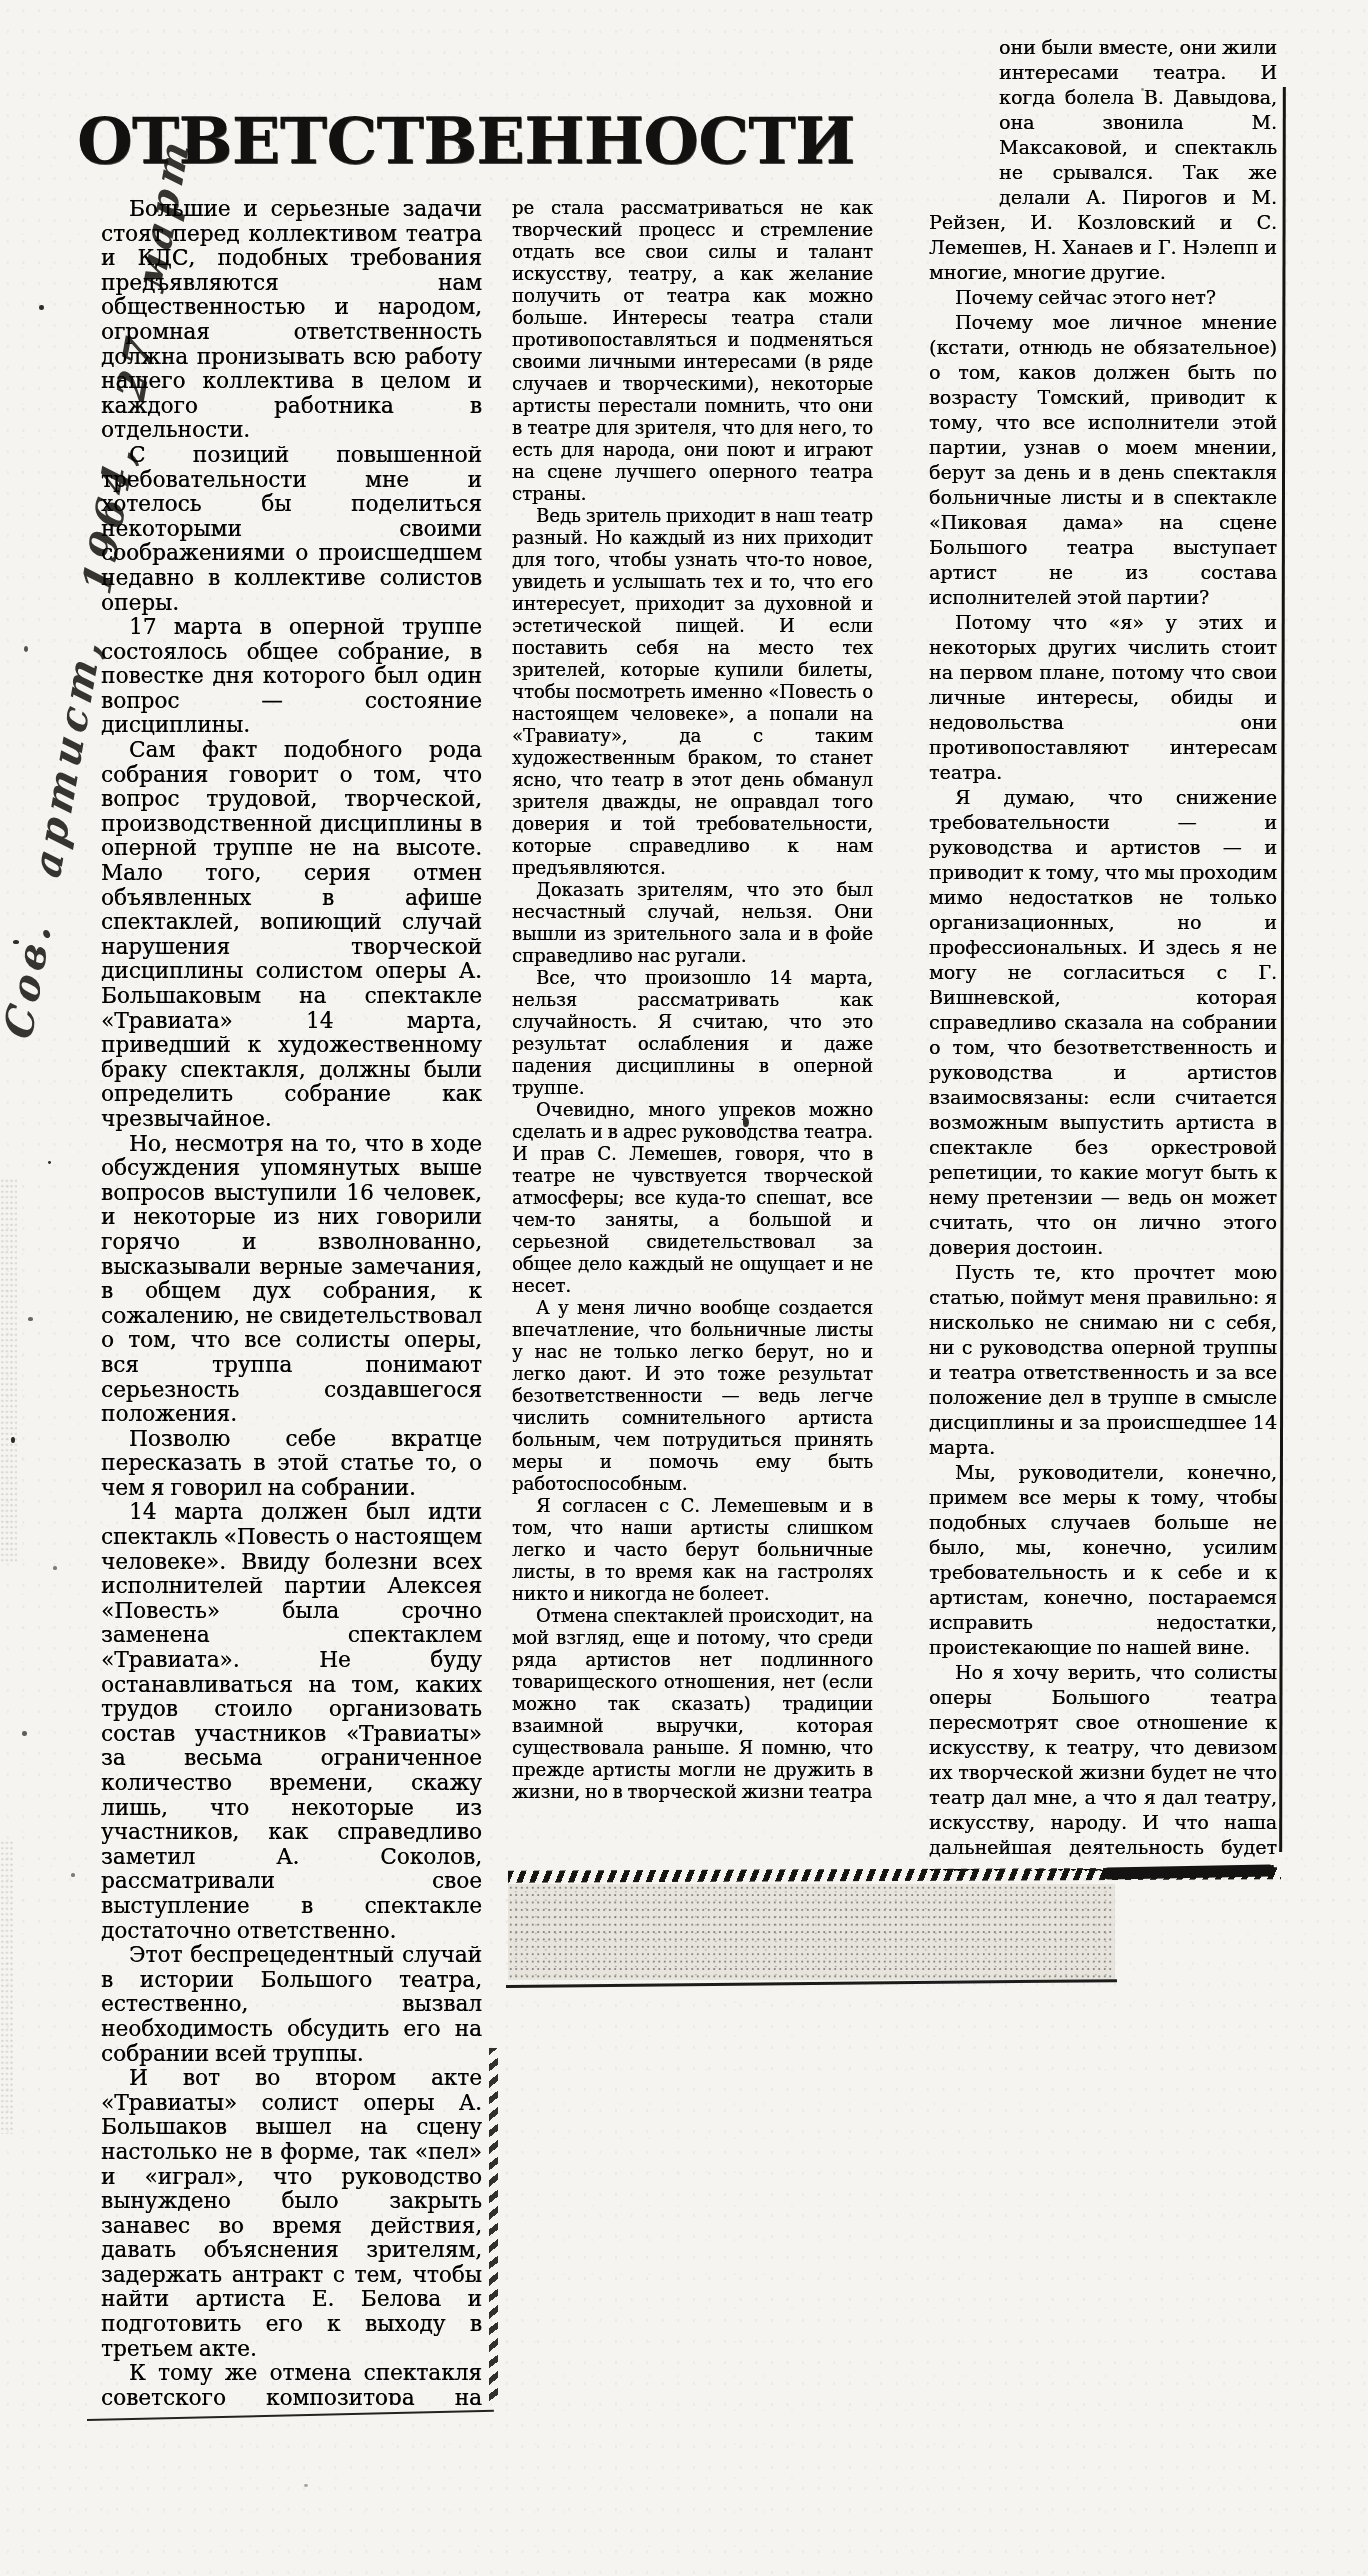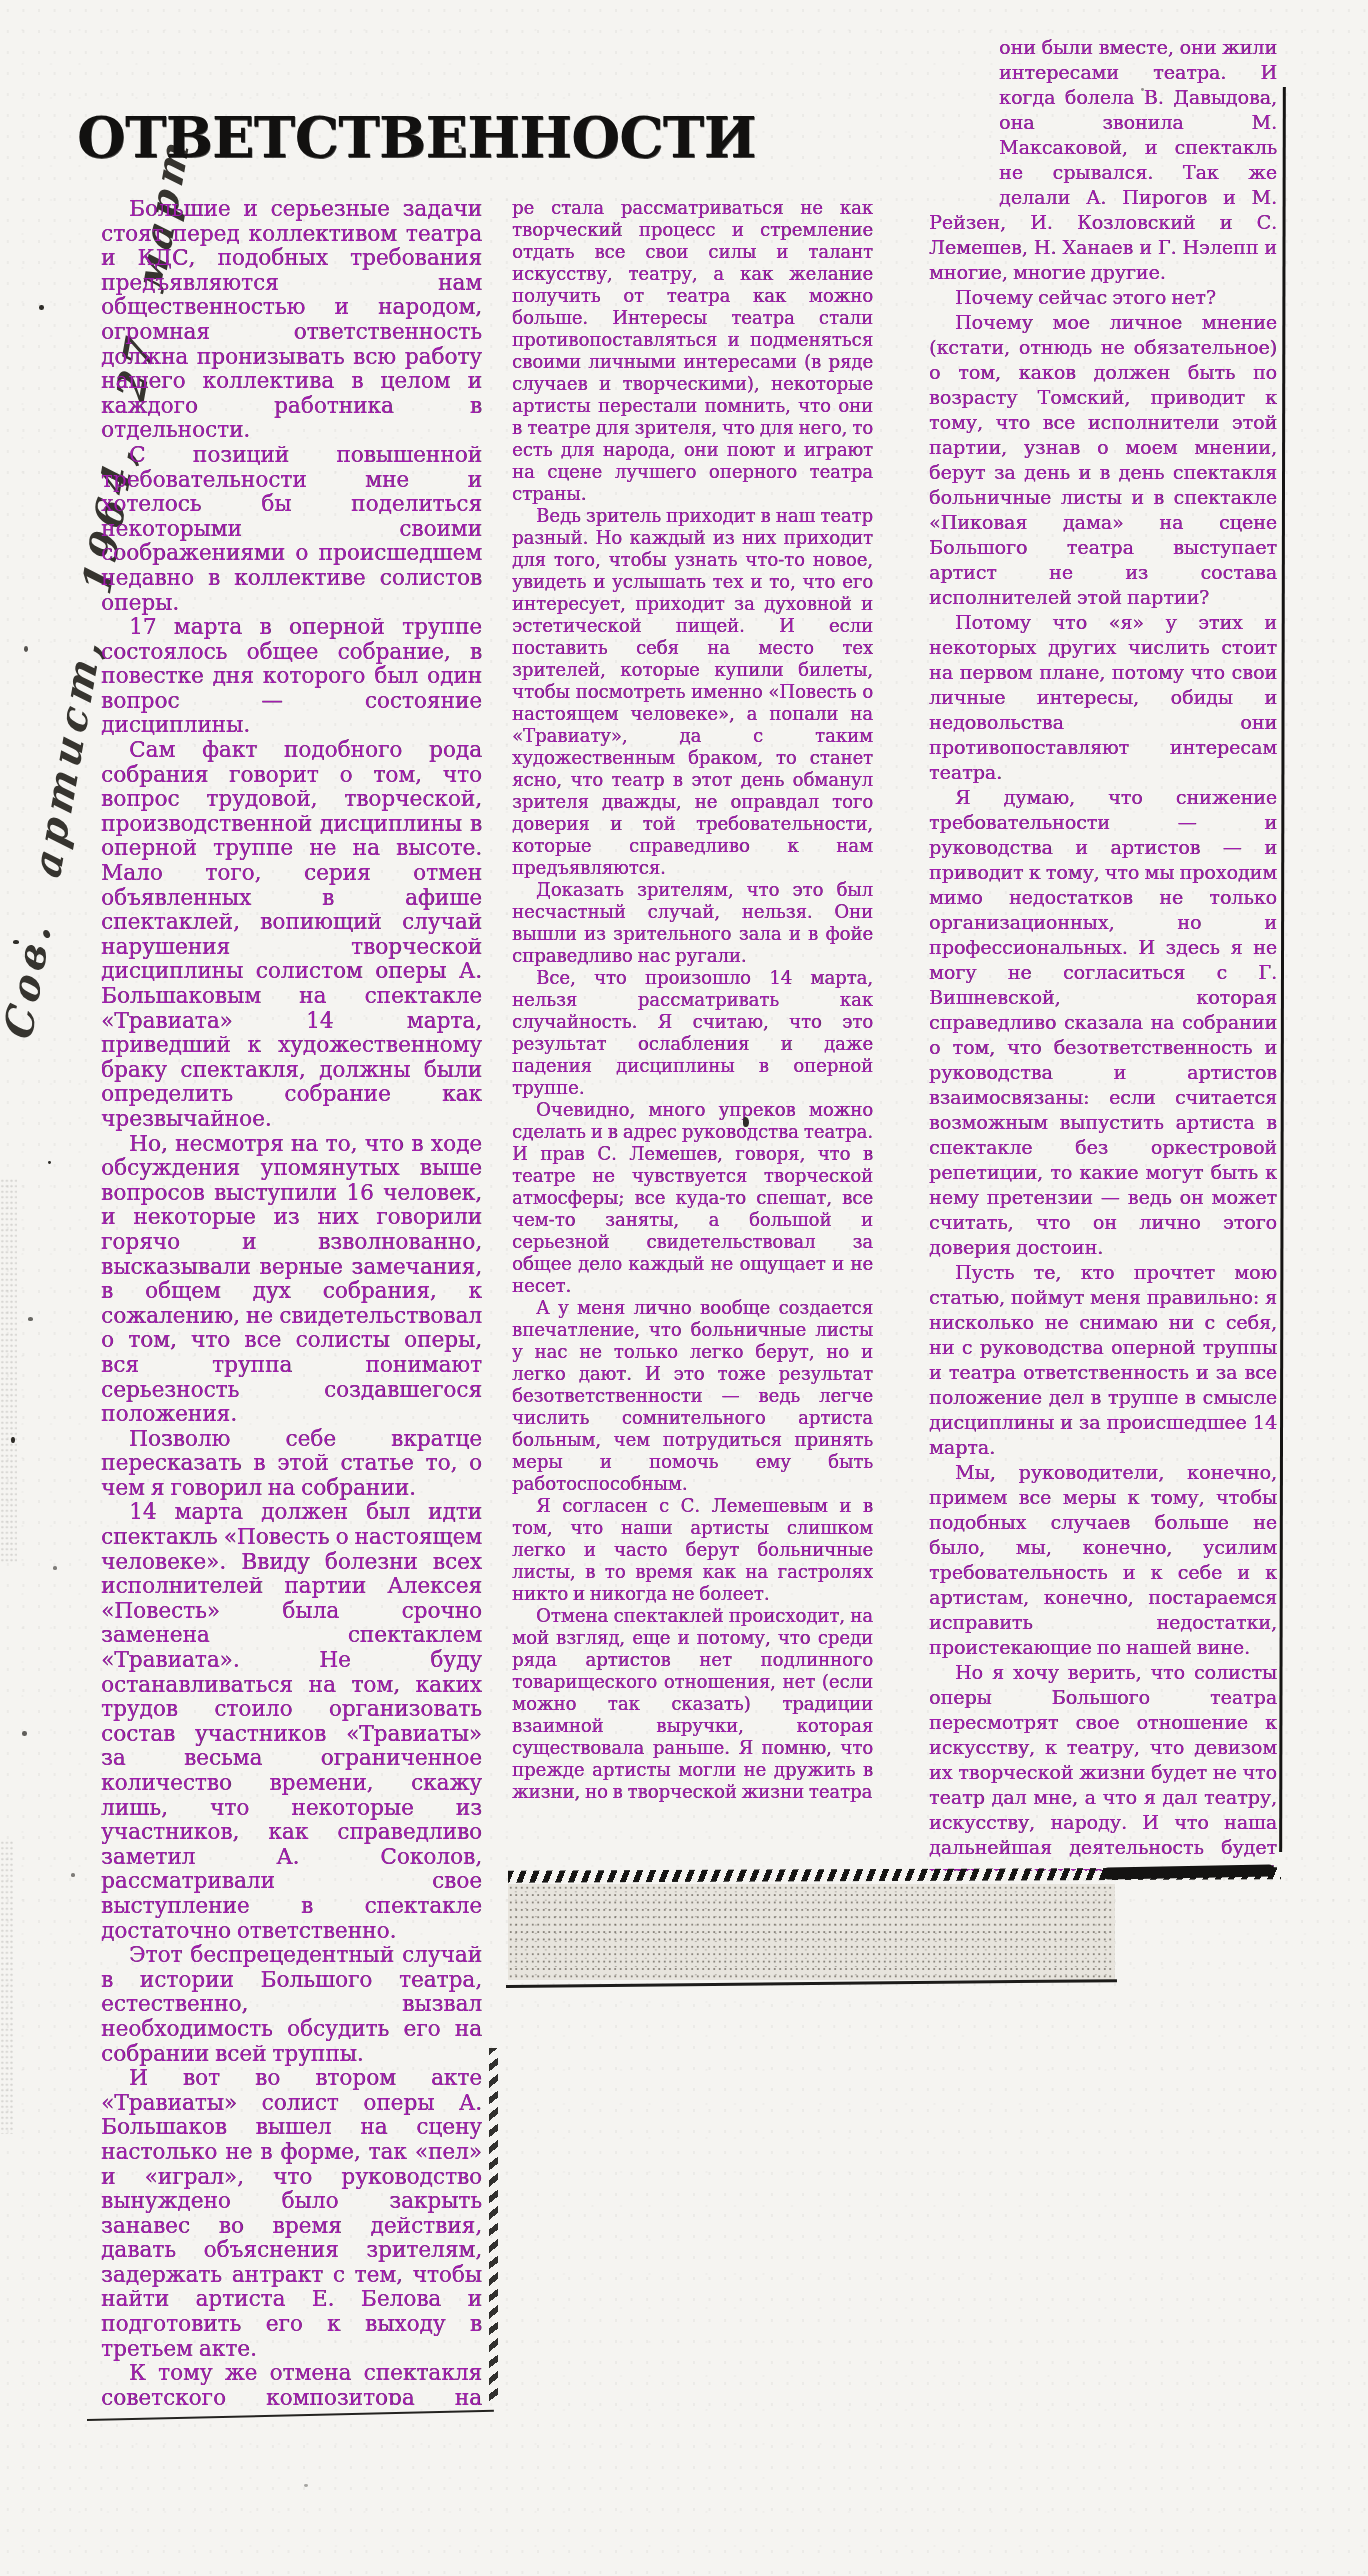--- a/index.html
+++ b/index.html
@@ -28,26 +28,26 @@
     position:absolute;
     font-family:"DejaVu Serif", serif;
     font-weight:bold;
     color:#121110;
     white-space:nowrap;
     line-height:1;
     text-shadow:0.5px 0.5px 0 rgba(18,17,16,0.75);
     z-index:6;
   }
   .title-line.l1{left:94px;top:26px;font-size:77px;letter-spacing:77px;}
-  .title-line.l2{left:77px;top:109px;font-size:56px;letter-spacing:-0.9px;}
+  .title-line.l2{left:77px;top:109px;font-size:64px;letter-spacing:-0.9px;}
   
   .col{
     position:absolute;
     text-align:justify;
-    color:#a21caf;
+    color:#000000;
     overflow:hidden;
     word-spacing:-0.9px;
     text-shadow:0.3px 0.3px 0 rgba(25,24,22,0.85);
   }
   .col p{margin:0;text-indent:28px;}
   .col p.noindent{text-indent:0;}
   .col1{left:101px;top:197px;width:381px;height:2208px;font-size:21.6px;line-height:24.6px;}
   .col2{left:512px;top:197px;width:361px;height:1667px;font-size:18px;line-height:22px;}
   .col2 p{text-indent:24px;}
   .col3{left:929px;top:35px;width:348px;height:1836px;font-size:19px;line-height:25px;}

